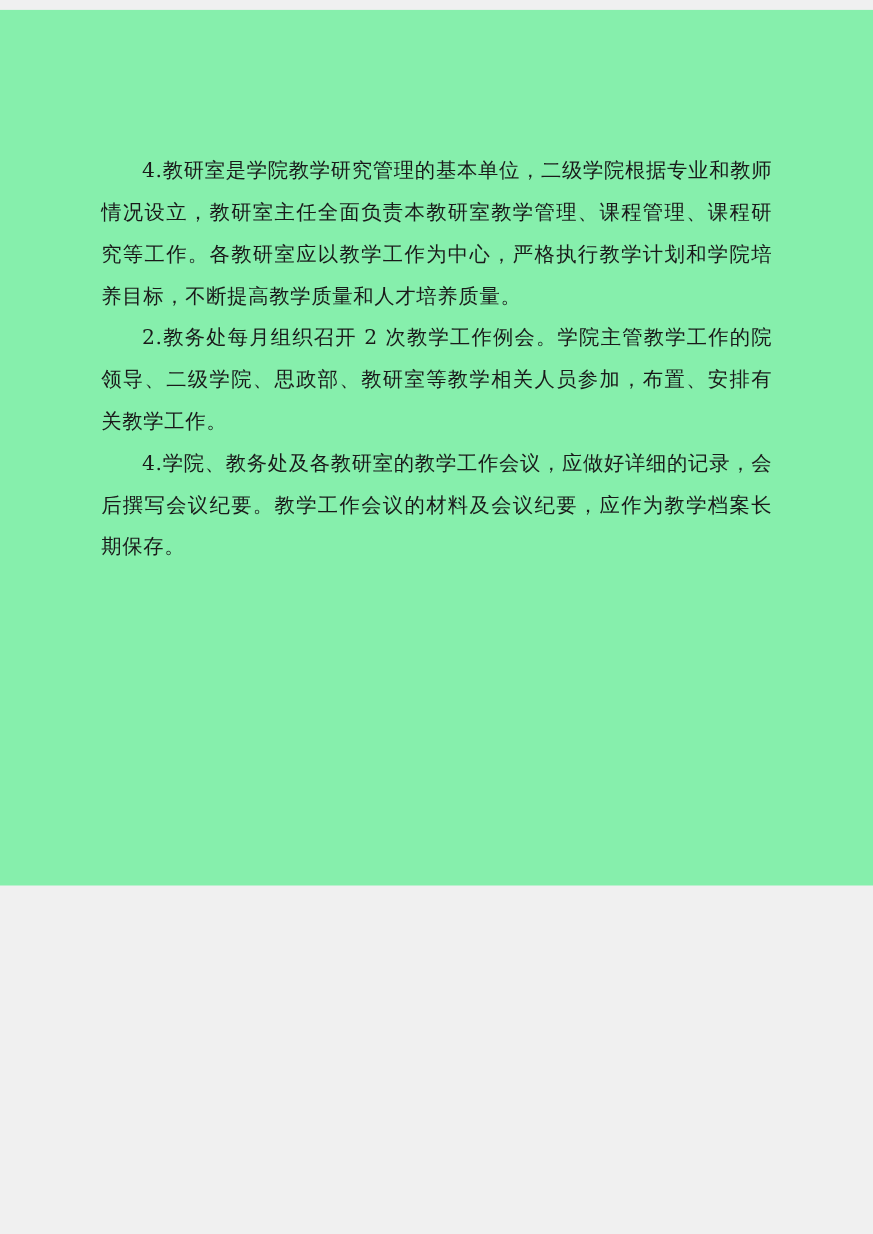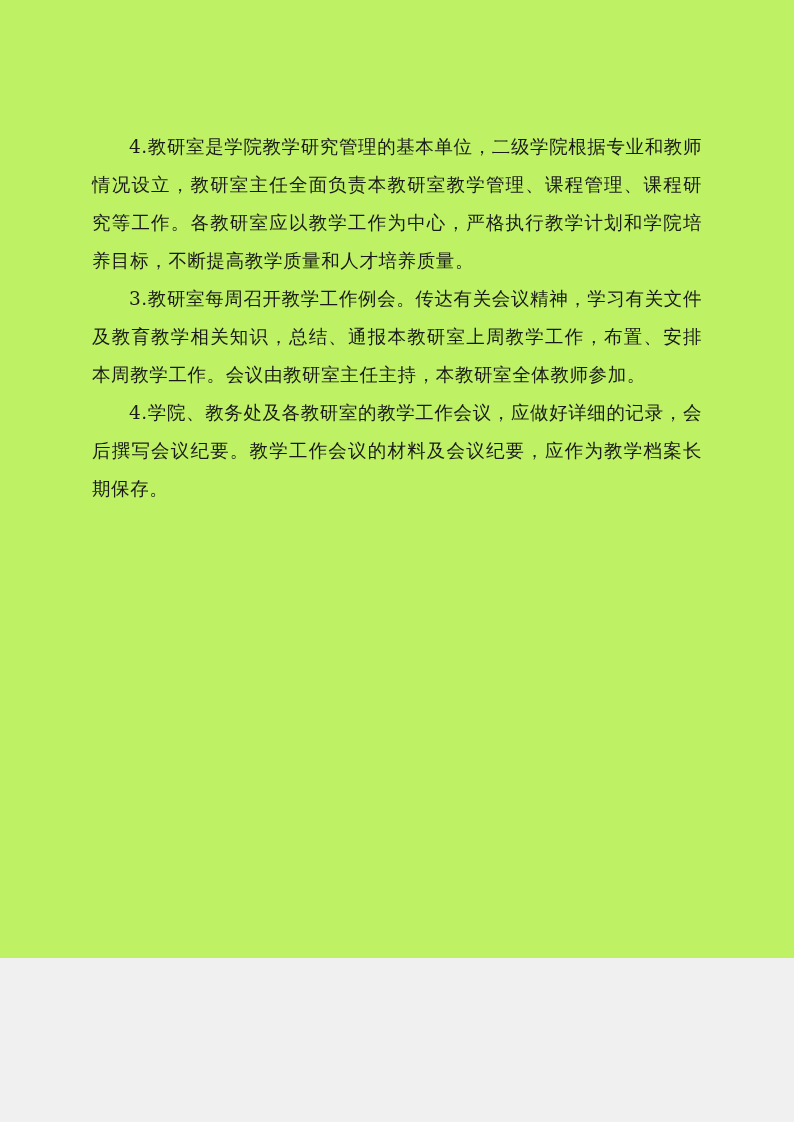--- a/index.html
+++ b/index.html
@@ -2,24 +2,24 @@
 <html><head>
 <meta charset="utf-8">
 <style>
   html, body {
     margin: 0;
     padding: 0;
     background: #f0f0f0;
   }
   .page {
     width: 794px;
-    height: 958px;
-    background: #bef264;
+    height: 796px;
+    background: #86efac;
     position: relative;
-    margin: 0 auto;
+    margin: 9px auto;
     box-sizing: border-box;
     overflow: hidden;
   }
   .content {
     position: absolute;
     left: 92px;
     top: 128px;
     width: 610px;
   }
   .para {
@@ -42,19 +42,19 @@
 </head>
 <body>
 
 <div class="page">
   <div class="content">
 
     <p class="para">4.教研室是学院教学研究管理的基本单位，二级学院根据专业和教师情况设立，教研室主任全面负责本教研室教学管理、课程管理、课程研究等工作。各教研室应以教学工作为中心，严格执行教学计划和学院培养目标，不断提高教学质量和人才培养质量。</p>
 
 
 
+    <p class="para">2.教务处每月组织召开 2 次教学工作例会。学院主管教学工作的院领导、二级学院、思政部、教研室等教学相关人员参加，布置、安排有关教学工作。</p>
 
-    <p class="para">3.教研室每周召开教学工作例会。传达有关会议精神，学习有关文件及教育教学相关知识，总结、通报本教研室上周教学工作，布置、安排本周教学工作。会议由教研室主任主持，本教研室全体教师参加。</p>
 
     <p class="para">4.学院、教务处及各教研室的教学工作会议，应做好详细的记录，会后撰写会议纪要。教学工作会议的材料及会议纪要，应作为教学档案长期保存。</p>
 
   </div>
 </div>
 
 </body></html>

